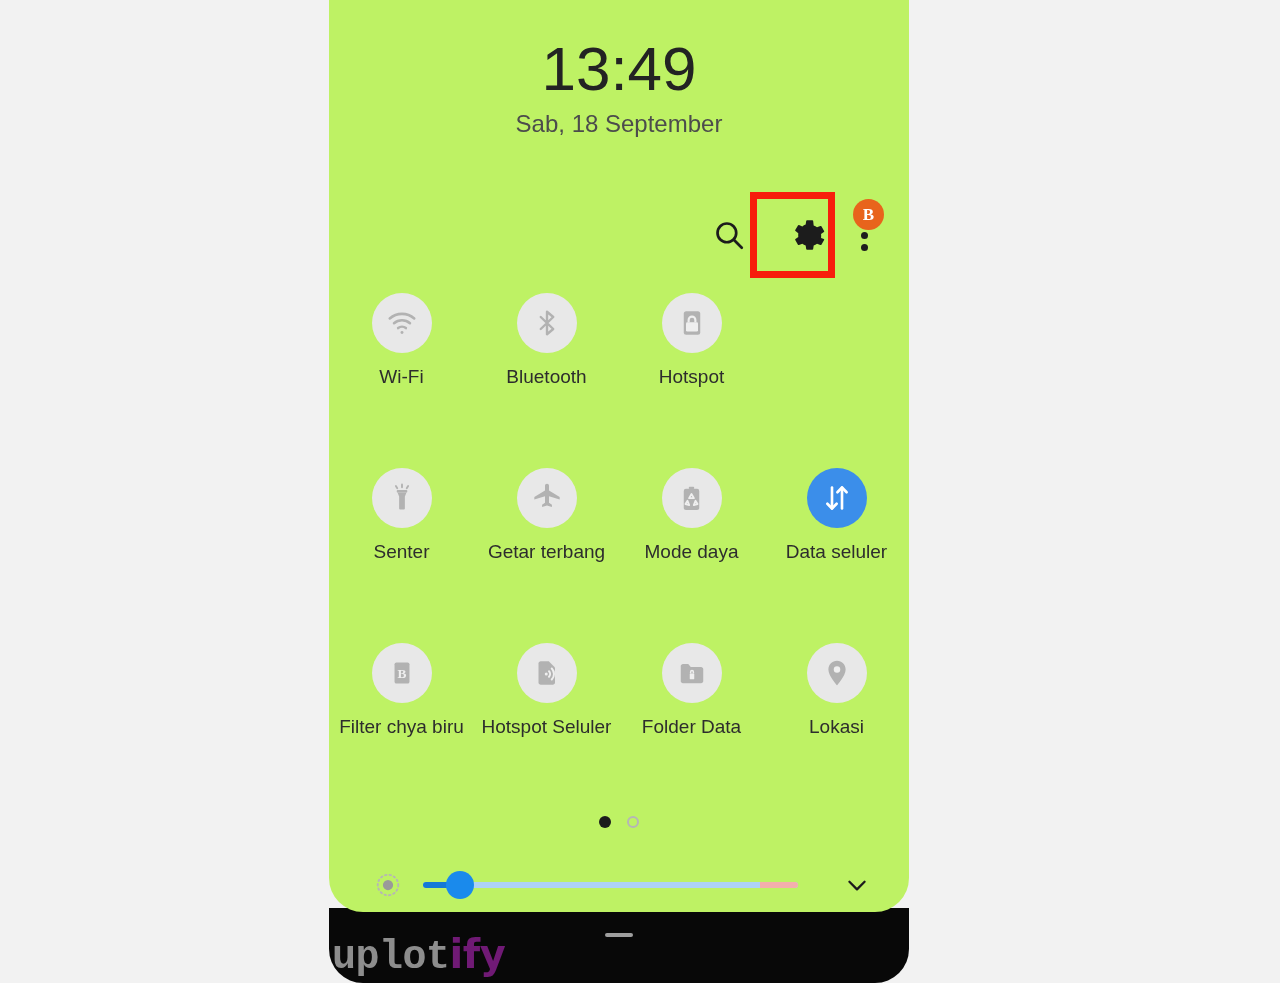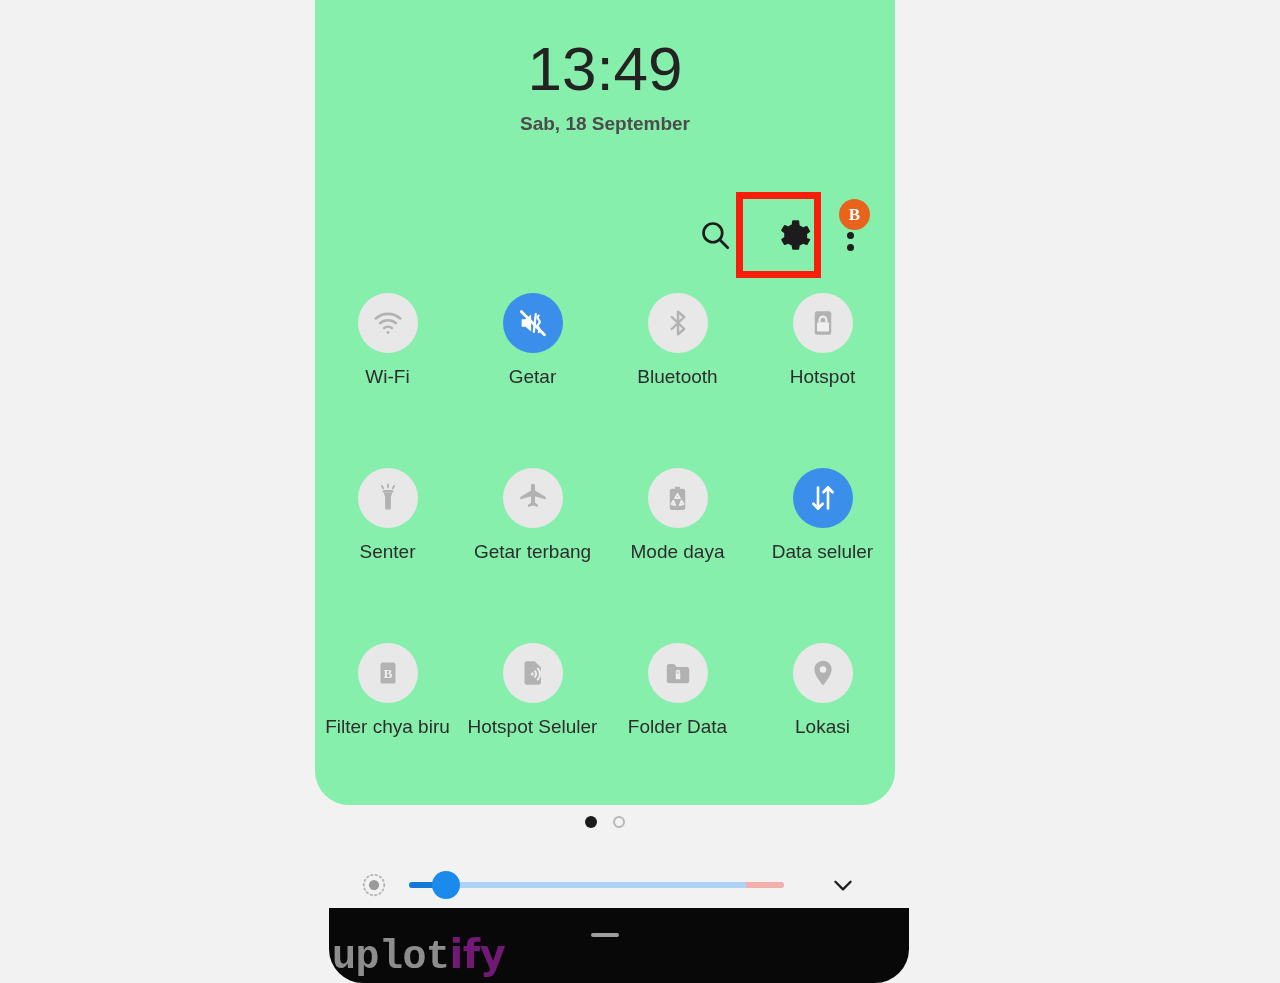--- a/index.html
+++ b/index.html
@@ -20,43 +20,43 @@
     position: absolute;
     left: 329px; top: 908px;
     width: 580px; height: 75px;
     background: #080808;
     border-radius: 0 0 34px 34px;
   }
 
   
   .panel {
     position: absolute;
-    left: 315px; top: 0px;
-    width: 580px; height: 805px;
-    background: #86efac;
+    left: 329px; top: 0px;
+    width: 580px; height: 912px;
+    background: #bef264;
     border-radius: 0 0 34px 34px;
   }
 
   
   .clock-wrap {
     position: absolute;
     left: 0; top: 32px;
     width: 580px;
     text-align: center;
   }
   .clock-time {
     font-size: 62px;
     font-weight: 300;
     color: #232323;
     letter-spacing: 0px;
     line-height: 74px;
   }
   .clock-date {
-    font-size: 19px;
-    font-weight: 700;
+    font-size: 24px;
+    font-weight: 400;
     color: #4c4c4c;
     line-height: 32px;
     margin-top: 2px;
   }
 
   
   .toolbar {
     position: absolute;
     left: 0; top: 192px;
     width: 580px; height: 86px;
@@ -276,33 +276,20 @@
                 <path d="M2.8 8.6a14 14 0 0 1 18.4 0"></path>
                 <path d="M6 12.2a9.2 9.2 0 0 1 12 0"></path>
                 <path d="M9.1 15.8a4.5 4.5 0 0 1 5.8 0"></path>
                 <circle cx="12" cy="19.1" r="1.1" fill="#b2b2b2" stroke="none"></circle>
               </svg>
             </span>
           </div>
           <div class="tile-label">Wi-Fi</div>
         </div>
 
-        <div class="tile">
-          <div class="tile-circle on">
-            <span>
-              <svg width="32" height="32" viewBox="0 0 24 24" fill="#ffffff">
-                <path d="M3.5 9.2h2.8L10.6 5.6v12.8L6.3 14.8H3.5z"></path>
-                <rect x="12.5" y="4.5" width="1.7" height="15" rx="0.8" transform="rotate(6 13.3 12)"></rect>
-                <path d="M16.3 6.4c-1.1 1.1-1.1 2 0 3.1s1.1 2 0 3.1-1.1 2 0 3.1 1.1 2 0 3.1" stroke="#ffffff" stroke-width="1.6" fill="none" stroke-linecap="round"></path>
-                <line x1="3.2" y1="3.4" x2="20.6" y2="20.8" stroke="#ffffff" stroke-width="2.1" stroke-linecap="round"></line>
-              </svg>
-            </span>
-          </div>
-          <div class="tile-label">Getar</div>
-        </div>
 
         <div class="tile">
           <div class="tile-circle">
             <span>
               <svg width="30" height="30" viewBox="0 0 24 24" fill="none" stroke="#b2b2b2" stroke-width="1.9" stroke-linejoin="round" stroke-linecap="round">
                 <path d="M7 7.2l10 9.6L12 21V3l5 4.2L7 16.8"></path>
               </svg>
             </span>
           </div>
           <div class="tile-label">Bluetooth</div>

